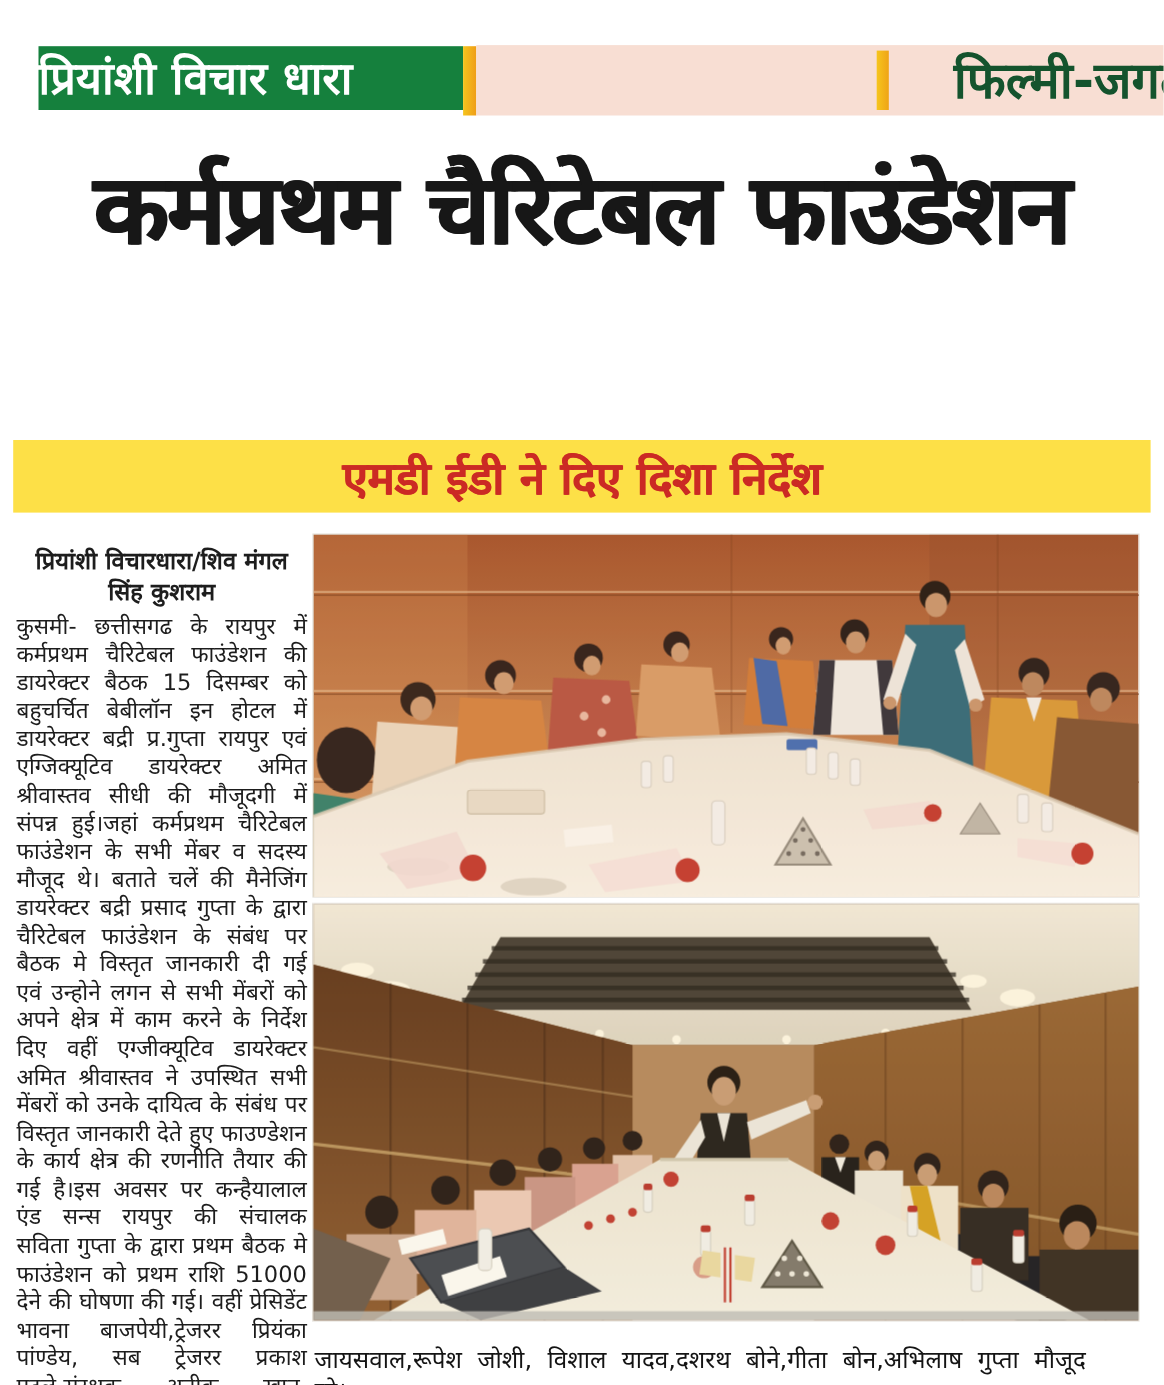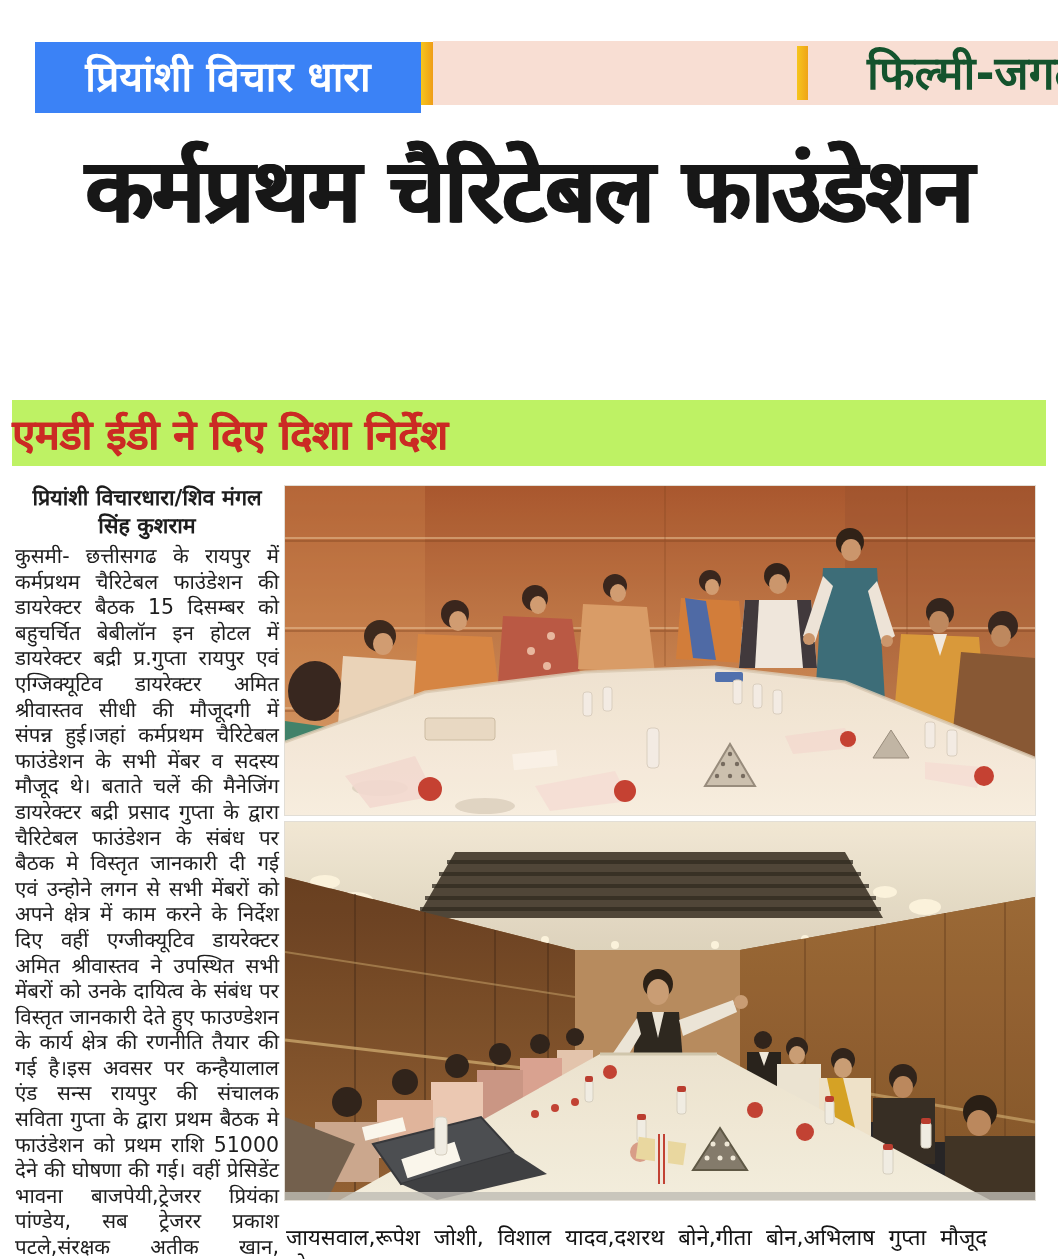--- a/index.html
+++ b/index.html
@@ -2,22 +2,22 @@
 <html><head>
 <meta charset="utf-8">
 <style>
   html,body{margin:0;padding:0;background:#ffffff;}
   .page{
     position:relative;width:1058px;height:1259px;background:#ffffff;
     font-family:"DejaVu Sans",sans-serif;overflow:hidden;
   }
   
   .banner-red{
-    position:absolute;left:35px;top:42px;width:386px;height:71px;
-    background:#3b82f6;color:#ffffff;display:flex;align-items:center;justify-content:center;
+    position:absolute;left:35px;top:42px;width:386px;height:58px;
+    background:#15803d;color:#ffffff;display:flex;align-items:center;justify-content:flex-start;
     font-weight:bold;font-size:41px;line-height:1;letter-spacing:0;
   }
   .stripe-yellow{
     position:absolute;left:421px;top:42px;width:12px;height:63px;
     background:linear-gradient(90deg,#f6c51d,#ef9d17);
   }
   .band-pink{
     position:absolute;left:433px;top:41px;width:625px;height:64px;
     background:#f8ded3;overflow:hidden;
   }
@@ -35,33 +35,33 @@
     color:#171717;font-weight:900;
   }
   .headline .hl{
     font-size:88px;line-height:126px;white-space:nowrap;
     text-shadow:1.5px 0 0 #171717, -1px 0 0 #171717;
     letter-spacing:-1px;
   }
   
   .subhead{
     position:absolute;left:12px;top:400px;width:1034px;height:66px;
-    background:#bef264;display:flex;align-items:center;
+    background:#fde047;display:flex;align-items:center;justify-content:center;
   }
   .subhead span{
     color:#cb2a24;font-weight:bold;font-size:41px;
     text-shadow:0.8px 0 0 #cb2a24;
   }
   
   .article{
     position:absolute;left:15px;top:484px;width:264px;color:#1d1d1d;
   }
   .byline{
     font-weight:bold;font-size:21.5px;line-height:28px;text-align:center;
-    margin:0 6px 4px 6px;
+    margin:13px 6px 4px 6px;
   }
   .body-text{
     margin:0;font-size:20.5px;line-height:25.6px;text-align:justify;
     text-justify:inter-word;
   }
   .body-text b{font-weight:normal;}
   
   .photo{position:absolute;left:285px;box-shadow:0 0 0 1px #e2ded6;}
   .photo svg{display:block;}
   .photo1{top:486px;width:750px;height:329px;}

